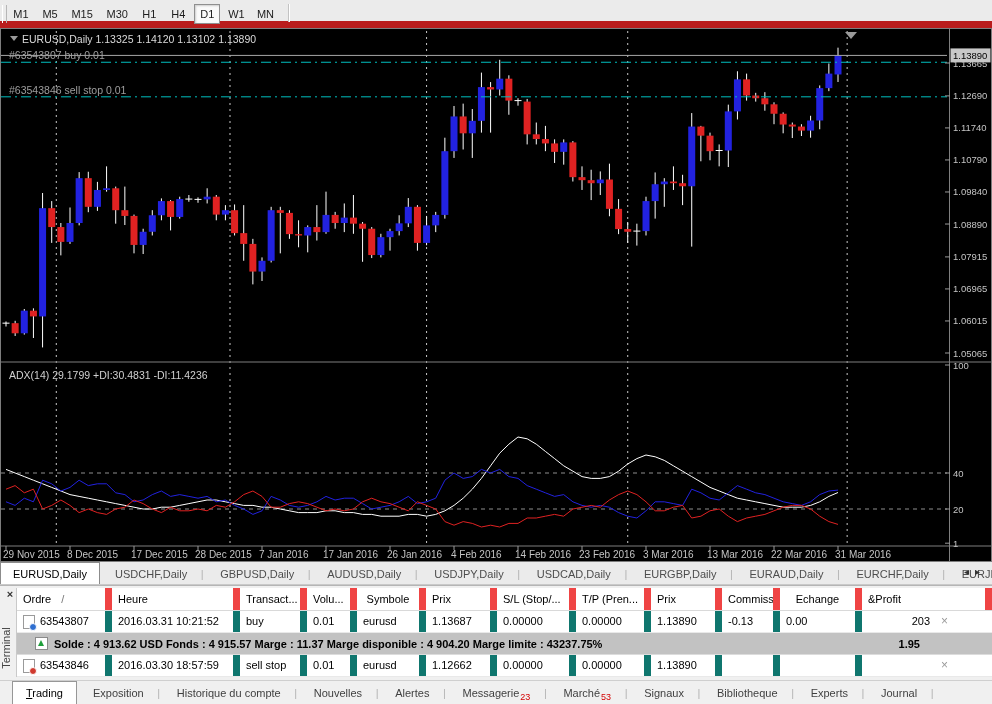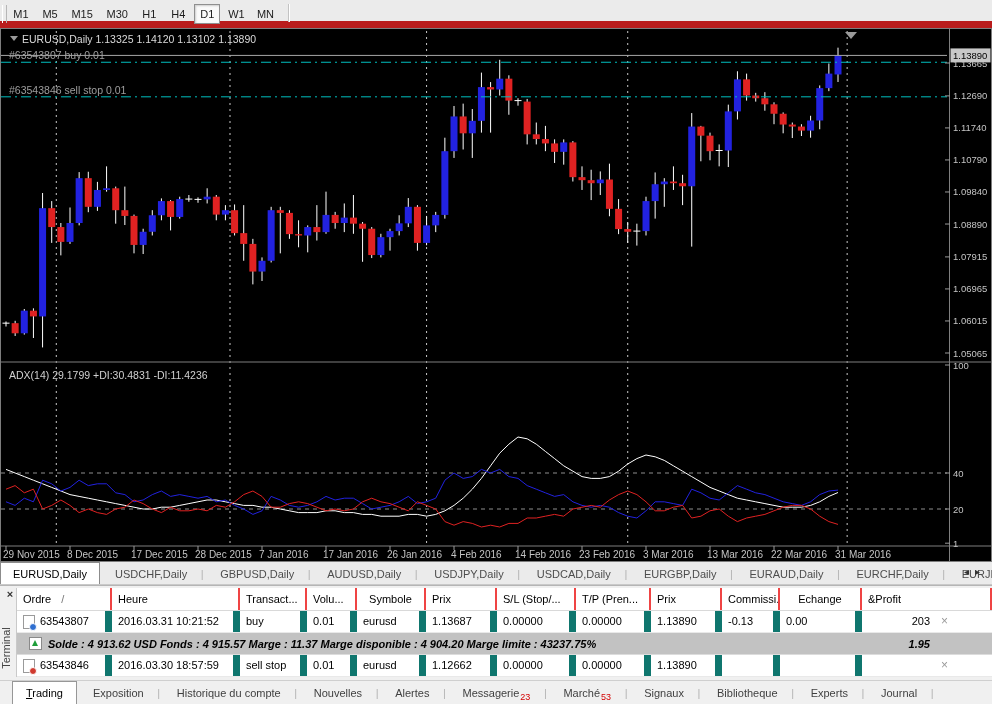--- a/index.html
+++ b/index.html
@@ -36,37 +36,37 @@
     text-align:center;color:#333;font-weight:bold;font-size:11px;cursor:default;}
   #term-side{position:absolute;left:0;top:20px;width:16px;height:75px;}
   #term-side span{position:absolute;left:-29px;top:36px;display:block;transform:rotate(-90deg);
     transform-origin:center;width:70px;text-align:center;color:#444;}
   #term-table{position:absolute;left:16px;top:2px;width:976px;background:#fff;
     border-left:1px solid #c9c9c9;box-sizing:border-box;}
   .trow{display:grid;grid-template-columns:95px 128px 67px 50px 69px 71px 79px 75px 71px 58px 82px 1fr;
     height:21px;line-height:21px;border-bottom:1px solid #e9e9e9;background:#fff;}
   .trow.header{height:22px;line-height:22px;border-bottom:1px solid #d9d9d9;}
   .tcell{padding:0 6px;white-space:nowrap;overflow:hidden;border-right:7px solid #0f766e;}
-  .header .tcell{border-right:2px solid #ef4444;color:#000;}
+  .header .tcell{border-right:7px solid #ef4444;color:#000;}
   .al{text-align:left}.ar{text-align:left}.ac{text-align:center}
   .sort-ind{color:#777;margin-left:10px;}
   .cell-ticket{display:flex;align-items:center;gap:5px;}
   .doc-ic{position:relative;width:10px;height:12px;background:#fff;border:1px solid #9a9a9a;flex:0 0 auto;}
   .doc-ic i{position:absolute;right:-3px;bottom:-3px;width:6px;height:6px;border-radius:50%;
     border:1px solid #fff;}
   .dot-blue{background:#2f6fd0}.dot-red{background:#d03a2f}
   .profit-cell{position:relative;border-right:none;}
   .profit-val{position:absolute;right:62px;}
   .row-close{position:absolute;right:44px;color:#9a9a9a;font-size:12px;cursor:default;}
   #balance-row{position:relative;display:flex;align-items:center;height:21px;background:#c2c2c2;
-    border-bottom:1px solid #dcdcdc;font-weight:bold;padding-left:12px;gap:6px;font-style:italic;}
+    border-bottom:1px solid #dcdcdc;font-weight:bold;padding-left:18px;gap:6px;}
   .bal-ic{position:relative;width:11px;height:11px;background:#fff;border:1px solid #8a8a8a;flex:0 0 auto;}
   .bal-ic i{position:absolute;left:2px;top:2px;width:0;height:0;
     border-left:3px solid transparent;border-right:3px solid transparent;border-bottom:6px solid #1e9e3a;}
-  #bal-profit{position:absolute;right:62px;font-weight:bold;}
+  #bal-profit{position:absolute;right:72px;font-weight:bold;}
   
   #bottabs{position:absolute;left:0;bottom:0;width:992px;height:24px;background:#f0f0f0;
     border-top:1px solid #cfcfcf;box-sizing:border-box;white-space:nowrap;padding-left:12px;}
   .btab{display:inline-block;height:23px;line-height:23px;padding:0 13px;color:#3f3f3f;cursor:default;}
   .btab.active{background:#fff;border:1px solid #979797;border-bottom:none;color:#000;box-sizing:border-box;}
   .btab .badge{color:#d40000;font-size:9px;vertical-align:sub;margin-left:1px;}
   .btsep{display:inline-block;color:#b3b3b3;width:4px;text-align:center;}
 </style>
 </head>
 <body>

